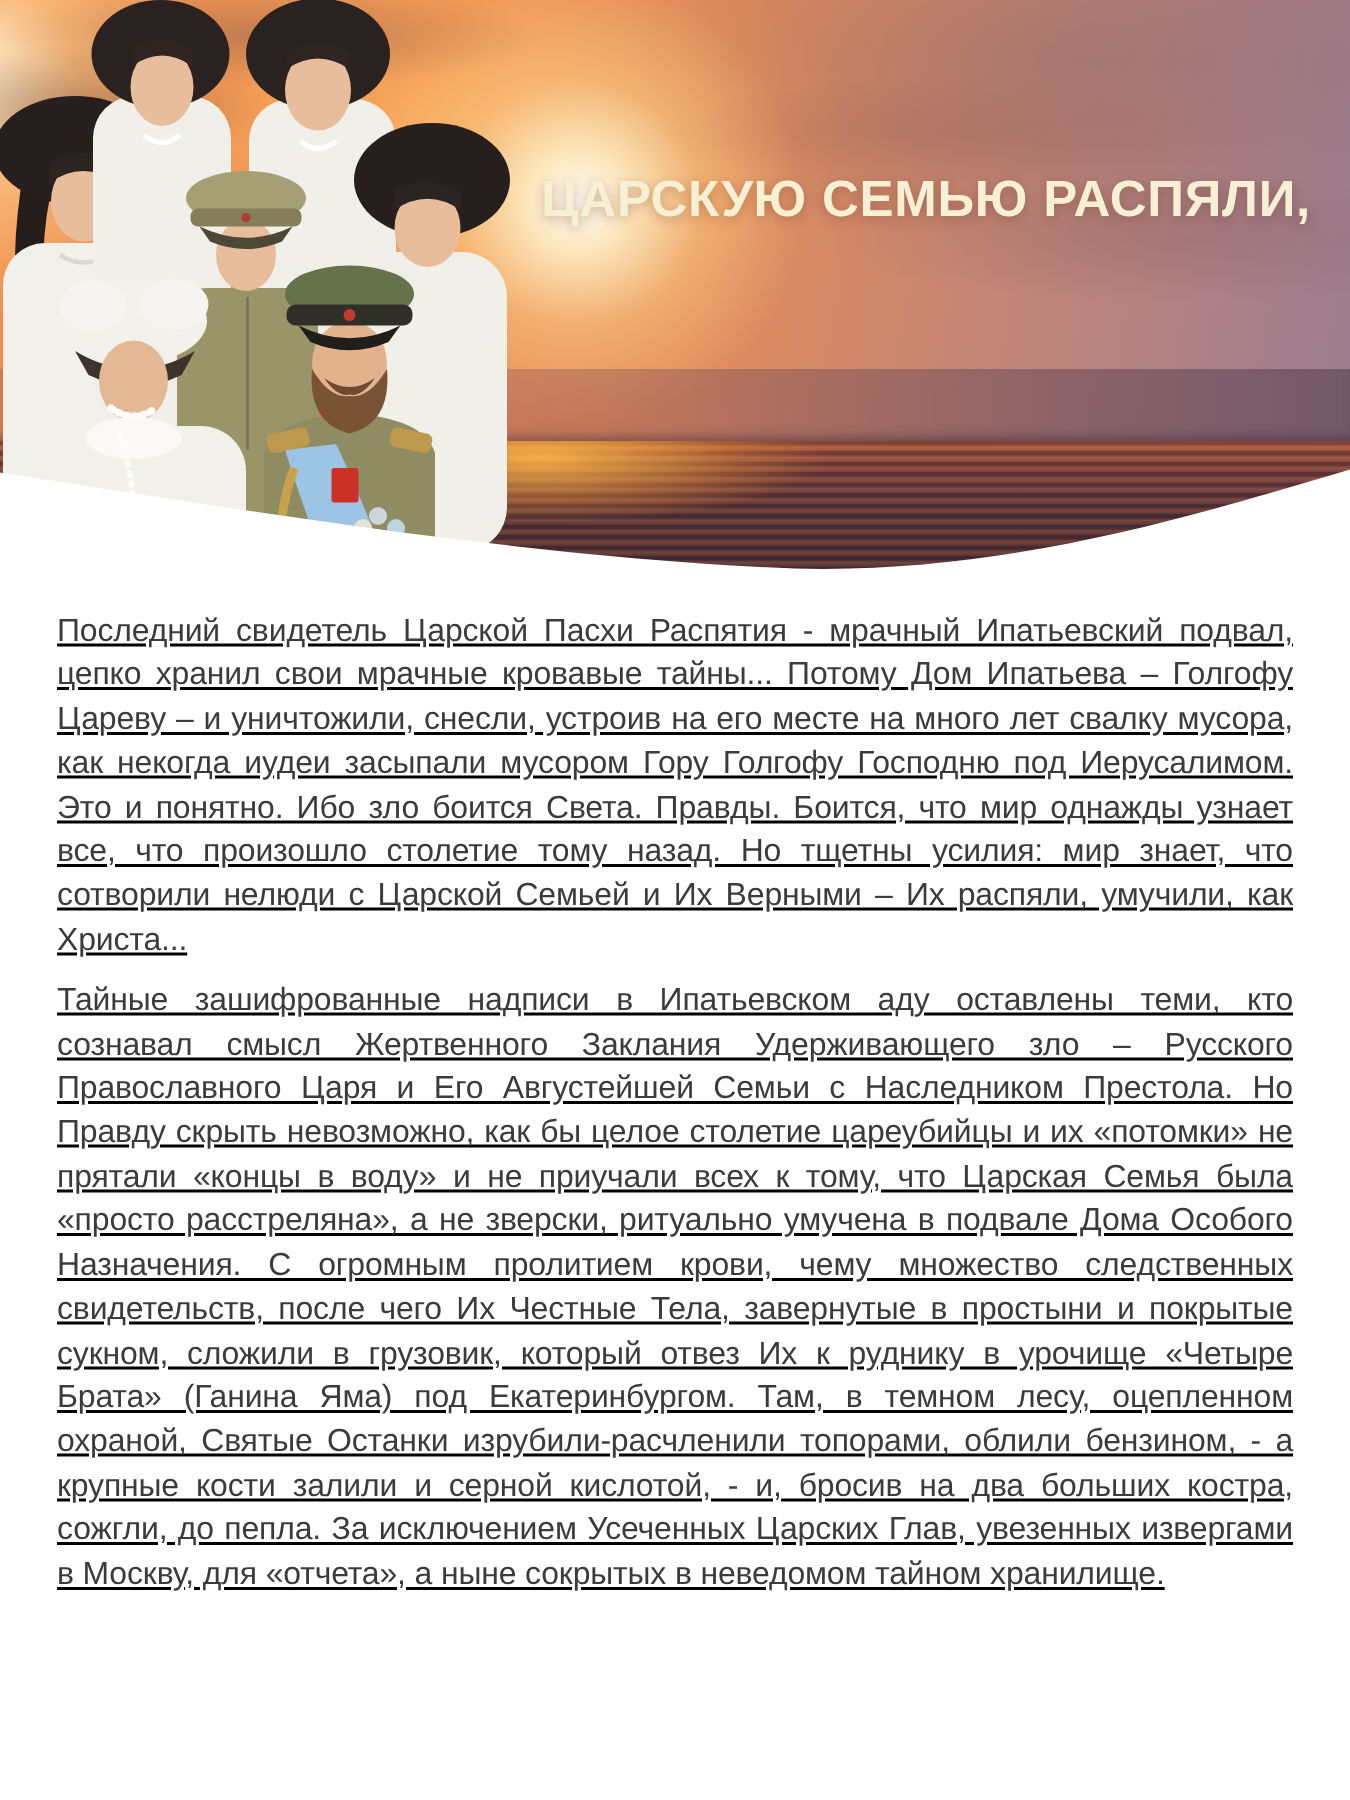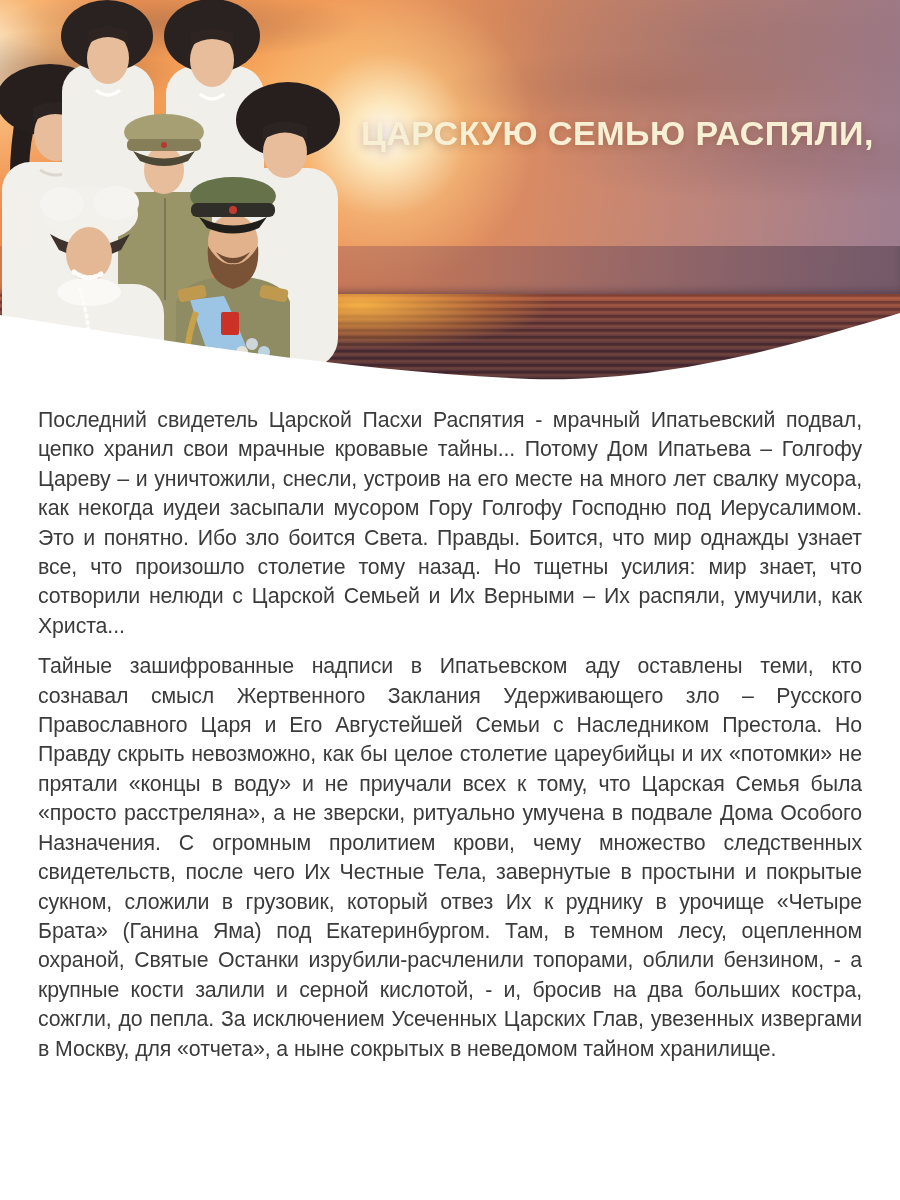--- a/index.html
+++ b/index.html
@@ -76,20 +76,21 @@
   }
   
   .wave {
     position: absolute; left: 0; bottom: 0; width: 900px; height: 112px; z-index: 5;
     display: block;
   }
 
   
   .article {
     padding: 6px 38px 0 38px;
+    text-decoration: underline;
   }
   .article p {
     font-size: 21.3px;
     line-height: 29.4px;
     text-align: justify;
     color: #3b3b3b;
     margin-bottom: 11px;
     letter-spacing: -0.1px;
   }
 </style>

